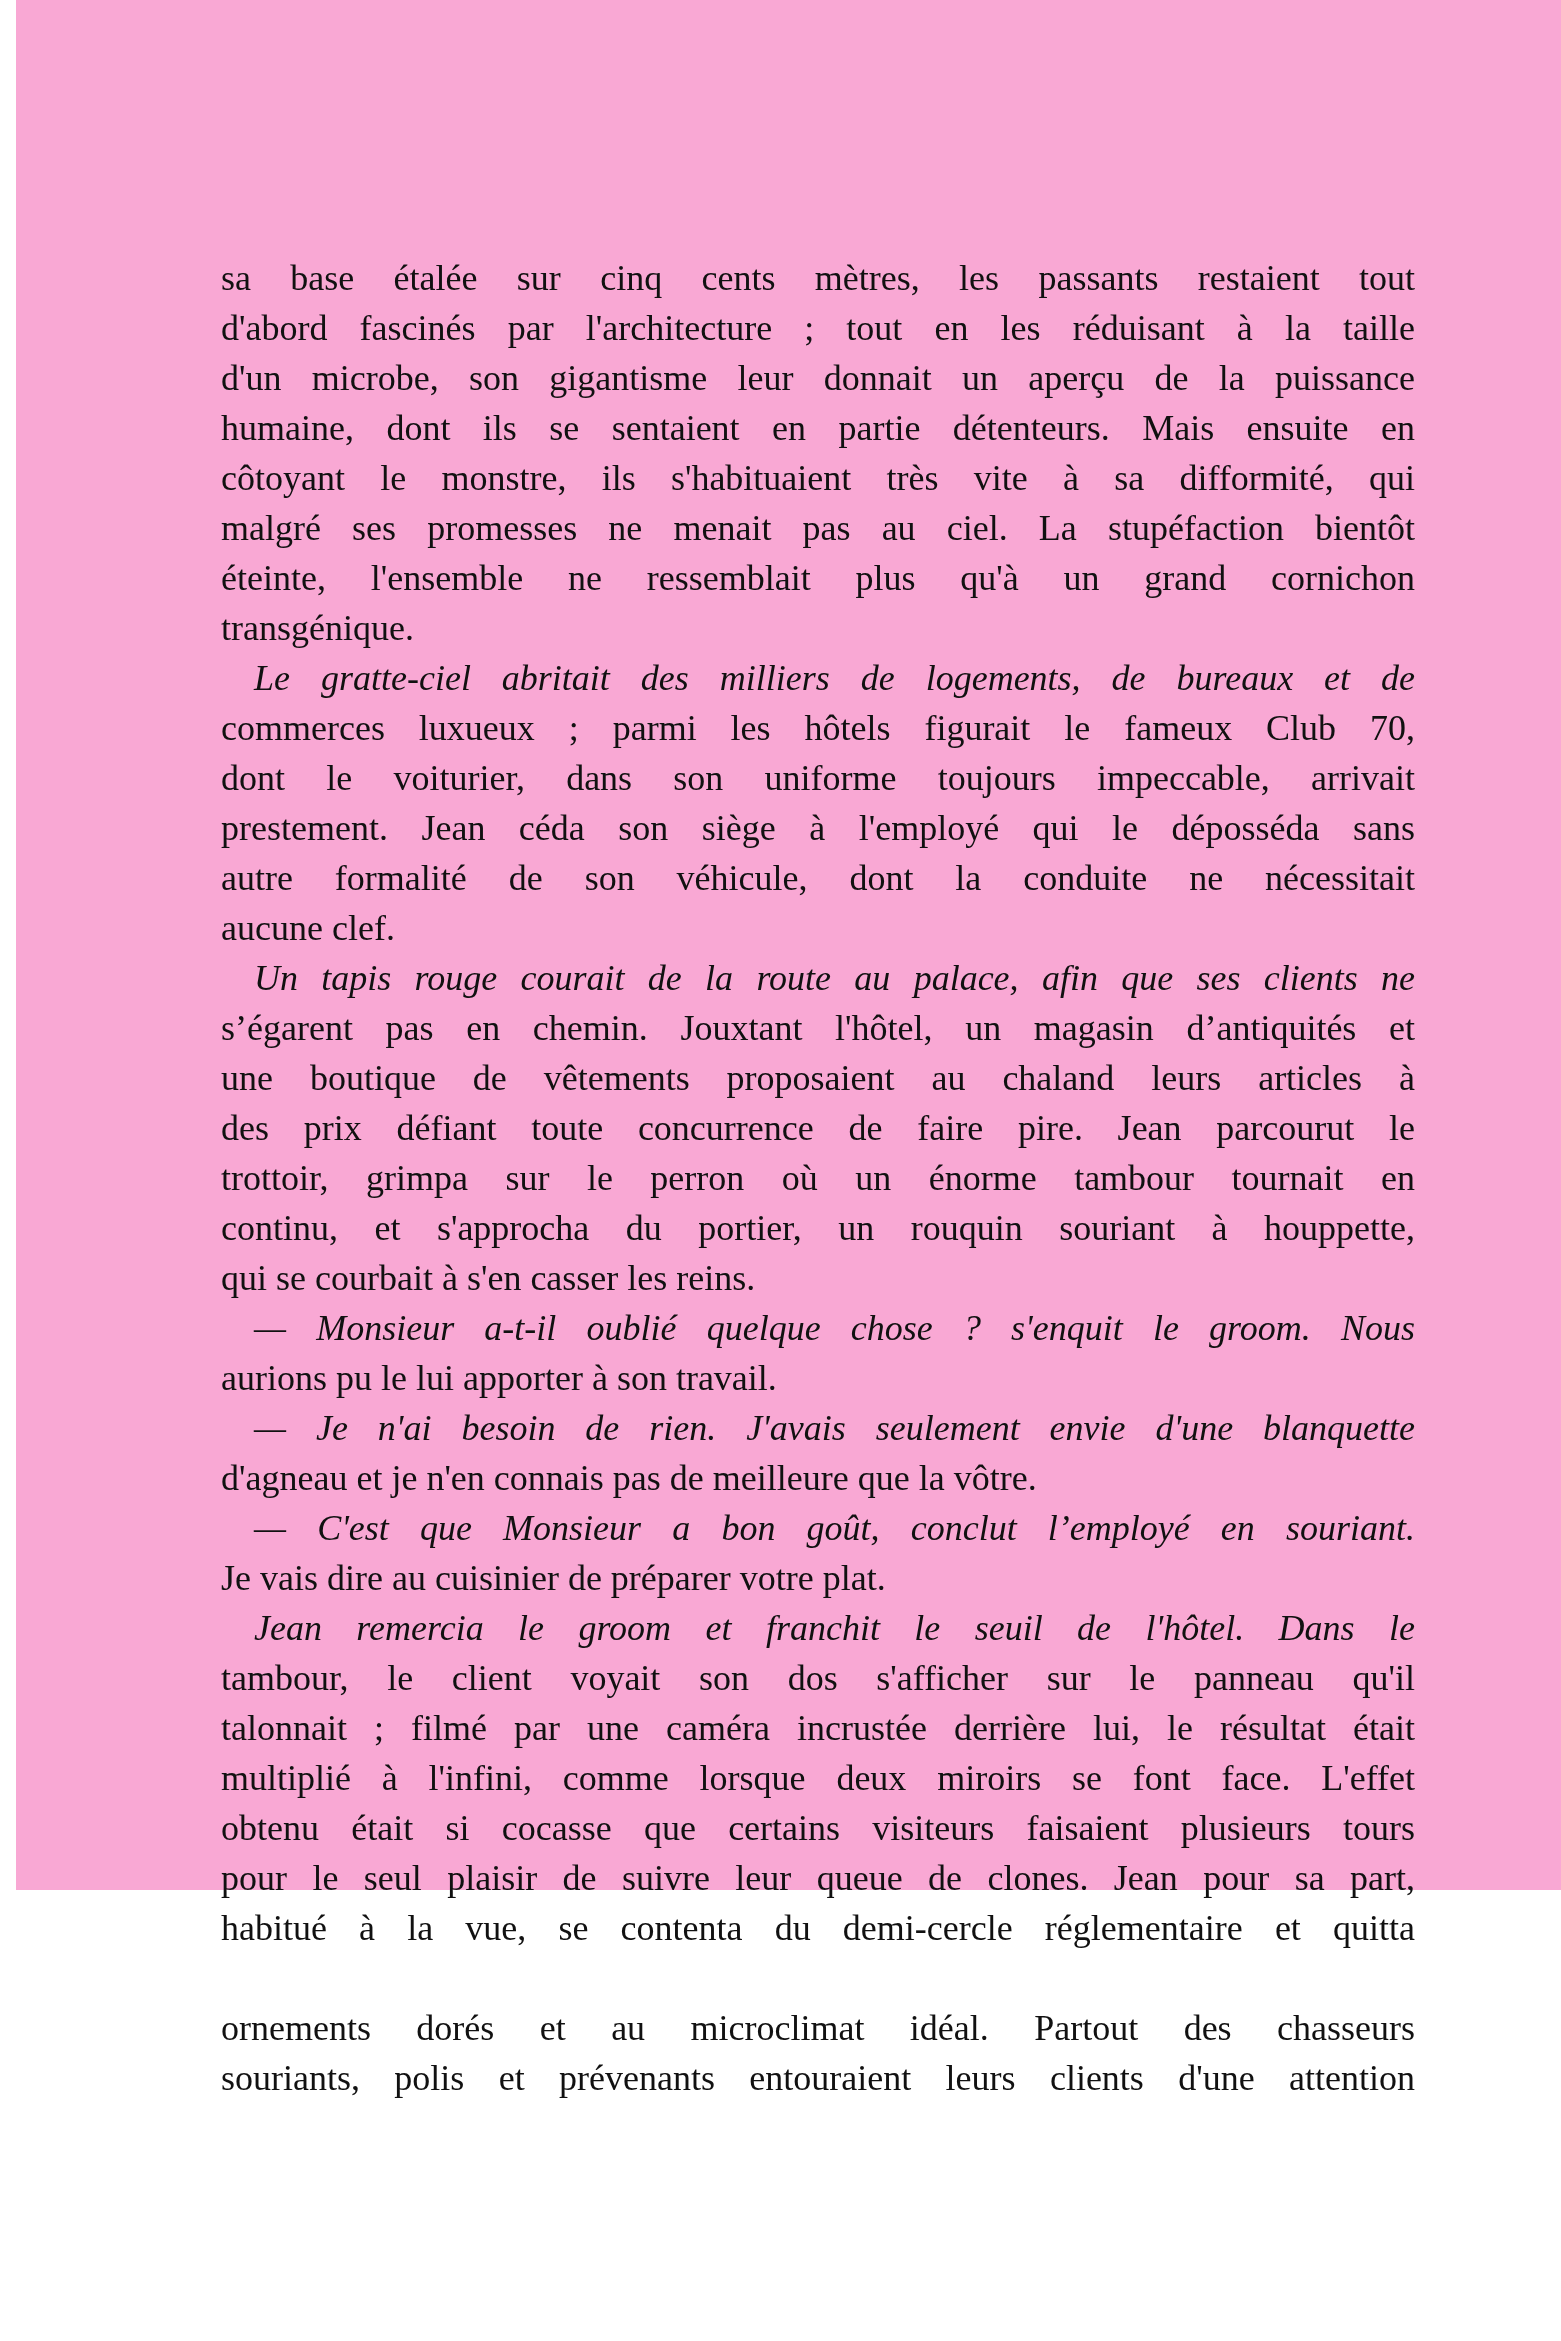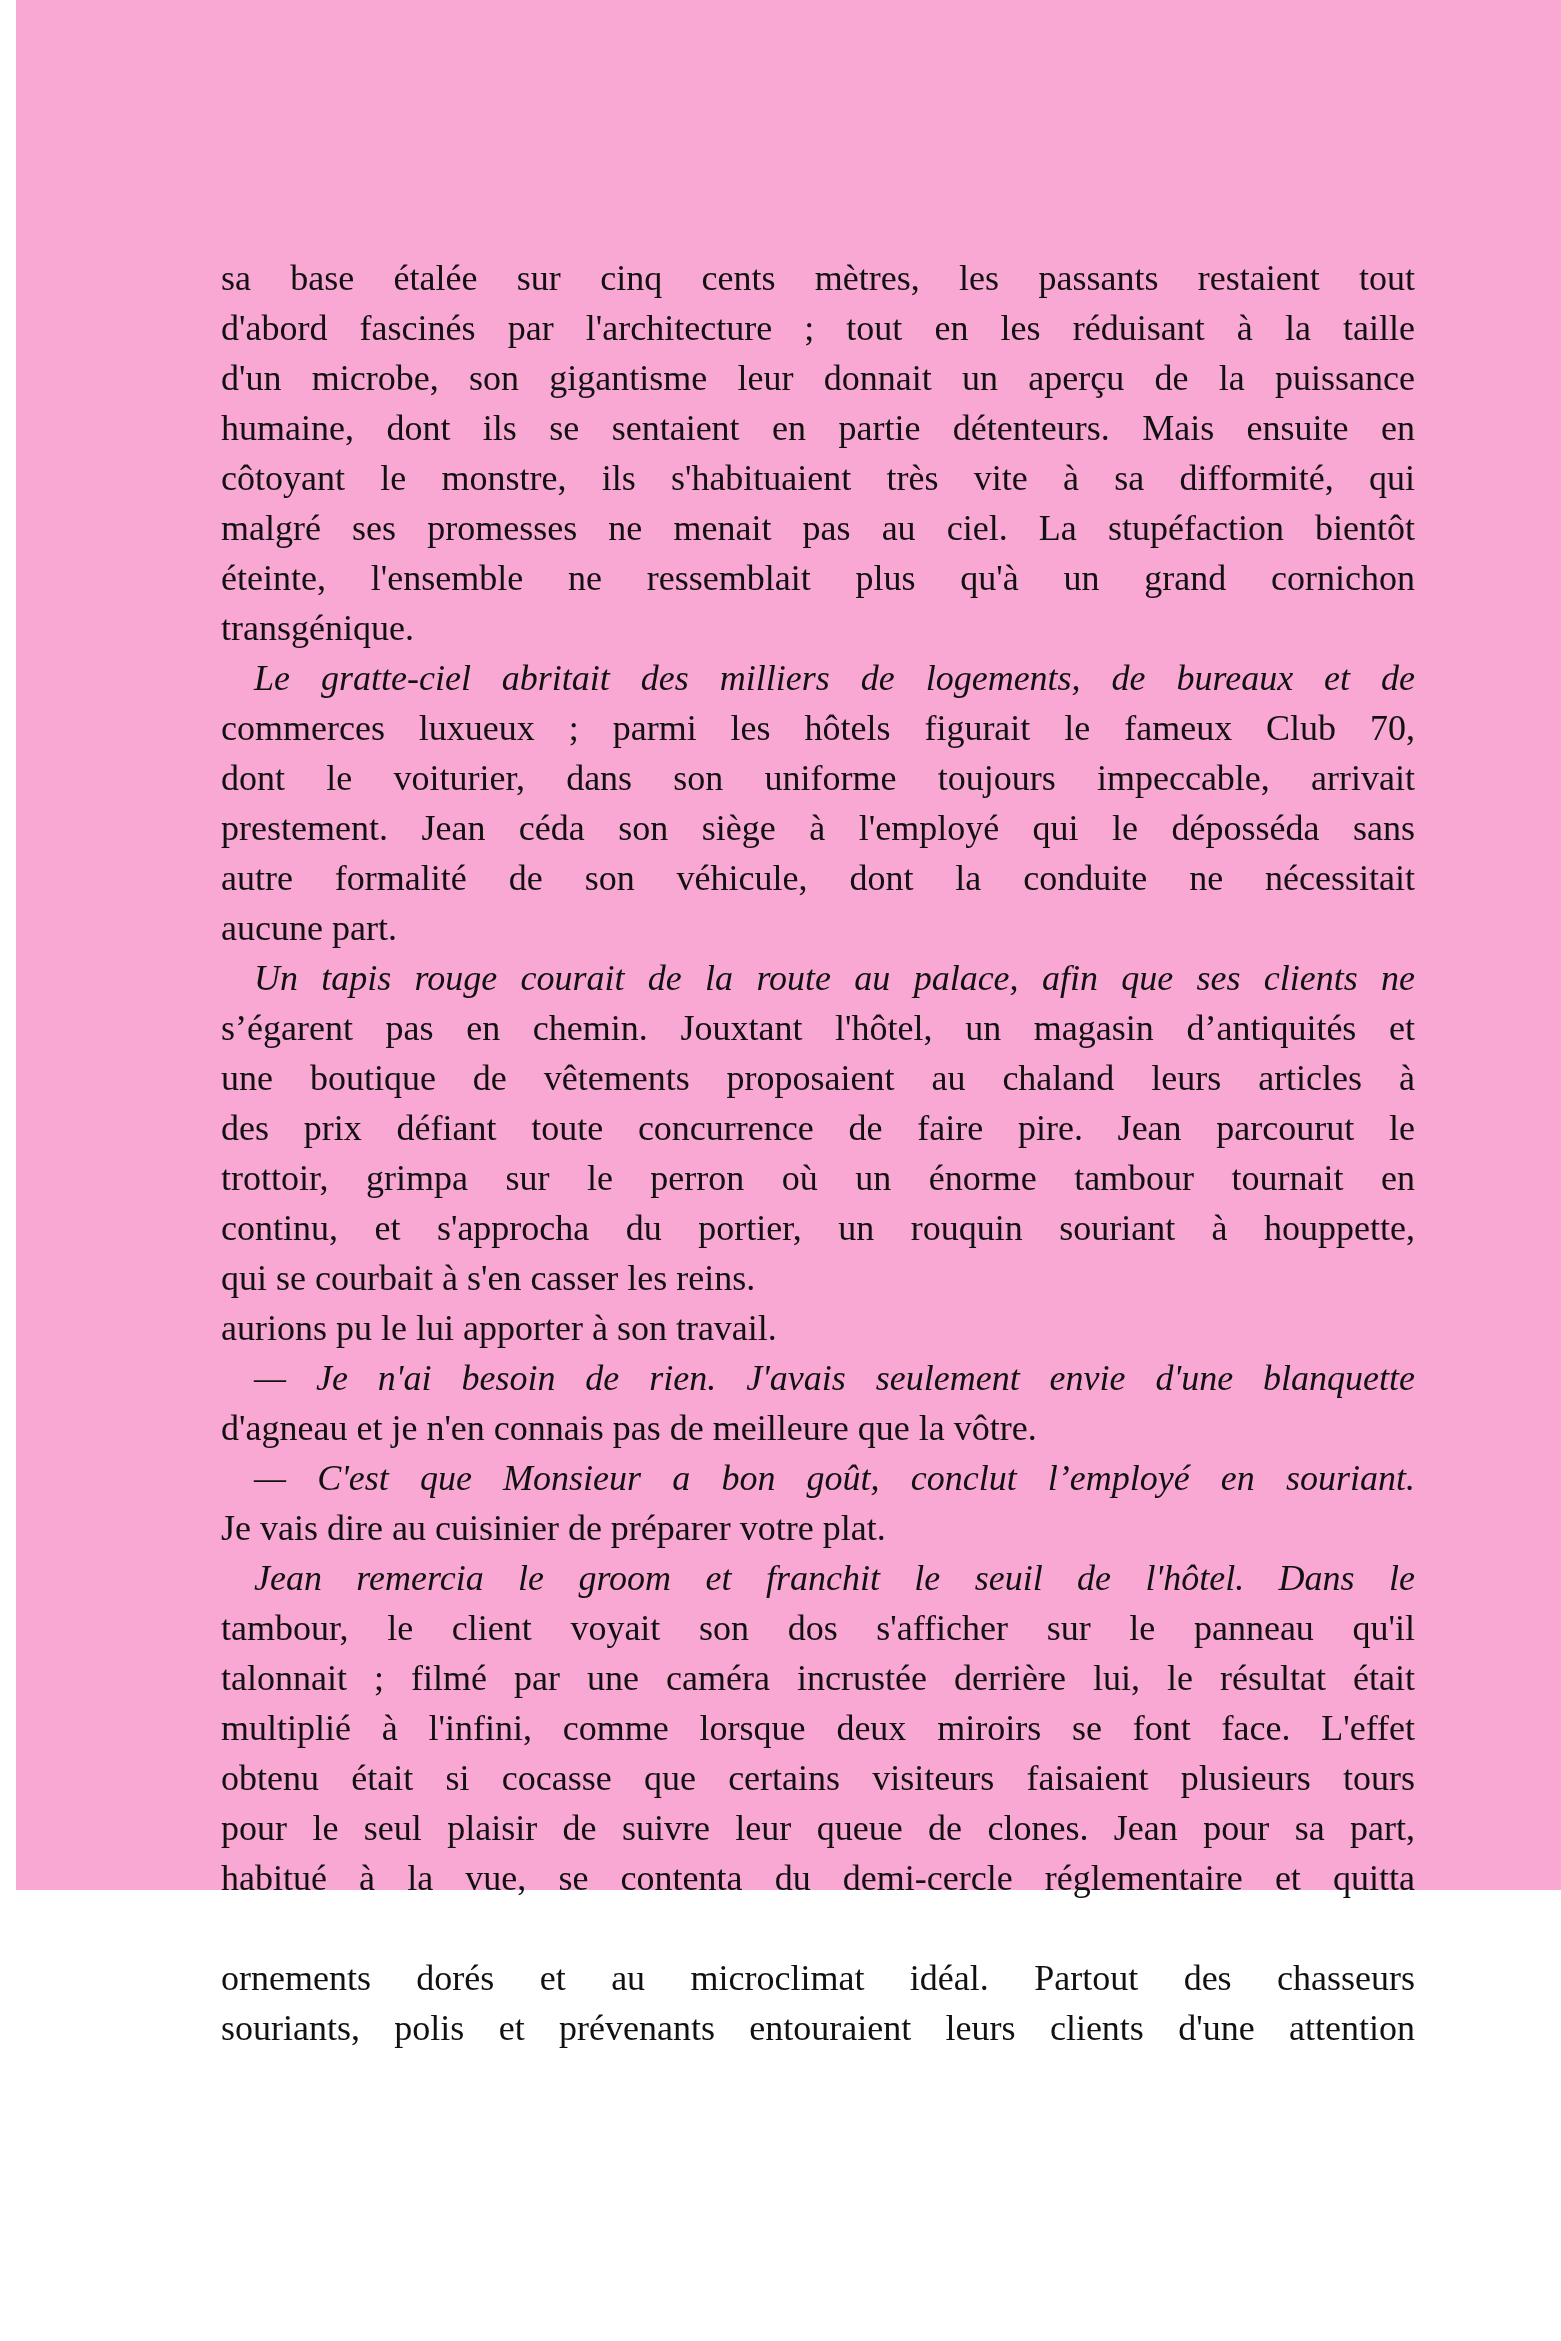--- a/index.html
+++ b/index.html
@@ -68,34 +68,35 @@
       <span class="line">éteinte, l'ensemble ne ressemblait plus qu'à un grand cornichon</span>
       <span class="line last">transgénique.</span>
     </div>
 
     <div class="para">
       <span class="line indent">Le gratte-ciel abritait des milliers de logements, de bureaux et de</span>
       <span class="line">commerces luxueux ; parmi les hôtels figurait le fameux Club 70,</span>
       <span class="line">dont le voiturier, dans son uniforme toujours impeccable, arrivait</span>
       <span class="line">prestement. Jean céda son siège à l'employé qui le dépossédа sans</span>
       <span class="line">autre formalité de son véhicule, dont la conduite ne nécessitait</span>
-      <span class="line last">aucune part.</span>
+      <span class="line last">aucune clef.</span>
     </div>
 
     <div class="para">
       <span class="line indent">Un tapis rouge courait de la route au palace, afin que ses clients ne</span>
       <span class="line">s’égarent pas en chemin. Jouxtant l'hôtel, un magasin d’antiquités et</span>
       <span class="line">une boutique de vêtements proposaient au chaland leurs articles à</span>
       <span class="line">des prix défiant toute concurrence de faire pire. Jean parcourut le</span>
       <span class="line">trottoir, grimpa sur le perron où un énorme tambour tournait en</span>
       <span class="line">continu, et s'approcha du portier, un rouquin souriant à houppette,</span>
       <span class="line last">qui se courbait à s'en casser les reins.</span>
     </div>
 
     <div class="para">
+      <span class="line indent">— Monsieur a-t-il oublié quelque chose ? s'enquit le groom. Nous</span>
       <span class="line last">aurions pu le lui apporter à son travail.</span>
     </div>
 
     <div class="para">
       <span class="line indent">— Je n'ai besoin de rien. J'avais seulement envie d'une blanquette</span>
       <span class="line last">d'agneau et je n'en connais pas de meilleure que la vôtre.</span>
     </div>
 
     <div class="para">
       <span class="line indent">— C'est que Monsieur a bon goût, conclut l’employé en souriant.</span>

